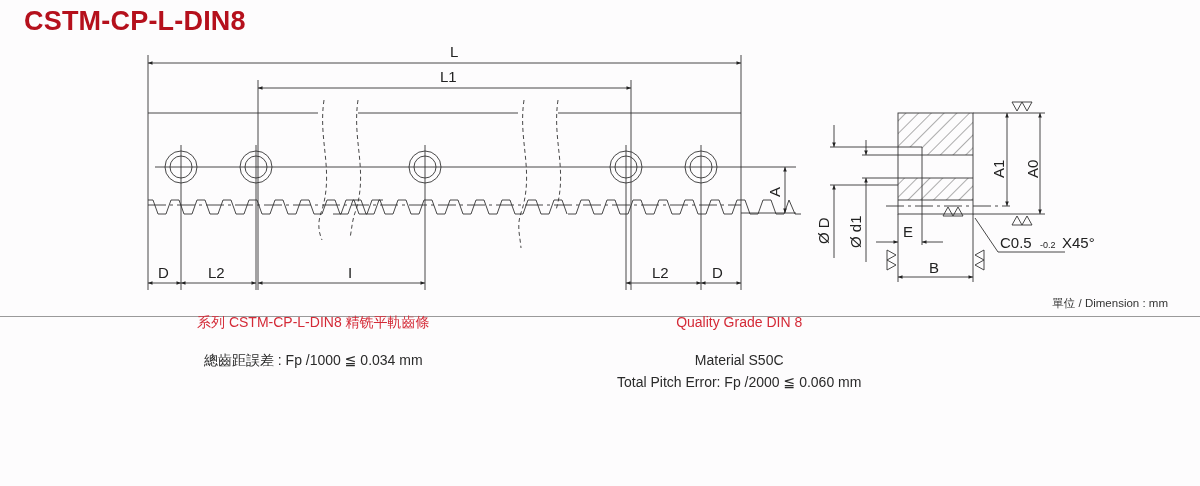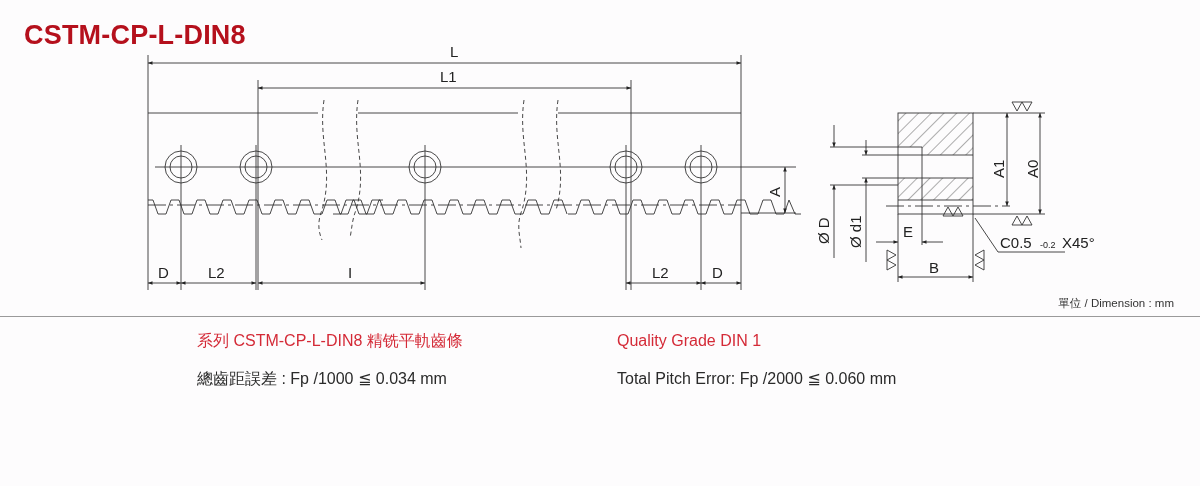--- a/index.html
+++ b/index.html
@@ -1,21 +1,21 @@
 <!DOCTYPE html>
 <html><head>
 <meta charset="utf-8">
 <style>
   html,body{margin:0;padding:0;background:#fdfcfd;}
   body{width:1200px;height:486px;position:relative;overflow:hidden;font-family:"Liberation Sans","DejaVu Sans",sans-serif;}
-  .title{position:absolute;left:24px;top:20px;font-size:27px;font-weight:bold;color:#b5101c;letter-spacing:0.2px;}
+  .title{position:absolute;left:24px;top:6px;font-size:27px;font-weight:bold;color:#b5101c;letter-spacing:0.2px;}
   svg.drawing{position:absolute;left:0;top:0;}
-  .unit{position:absolute;right:26px;top:296px;font-size:11.5px;color:#333;}
+  .unit{position:absolute;right:32px;top:296px;font-size:11.5px;color:#333;}
   .divider{position:absolute;left:0;top:316px;width:1200px;height:1px;background:#9a9a9a;}
-  .col{position:absolute;top:330px;font-size:16px;line-height:22px;}
+  .col{position:absolute;top:311px;font-size:14px;line-height:22px;text-align:center;}
   .col .red{color:#d42a37;}
   .col .black{color:#2a2a2a;}
   .col .gap{height:16px;}
   .col-zh{left:197px;}
   .col-en{left:617px;}
   .dim text{font-family:"Liberation Sans","DejaVu Sans",sans-serif;fill:#222;}
 </style>
 </head>
 <body>
 
@@ -156,16 +156,17 @@
 <div class="unit">單位 / Dimension : mm</div>
 <div class="divider"></div>
 
 <div class="col col-zh">
   <div class="red">系列 CSTM-CP-L-DIN8 精铣平軌齒條</div>
   <div class="gap"></div>
   <div class="black">總齒距誤差 : Fp /1000 ≦ 0.034 mm</div>
 </div>
 
 <div class="col col-en">
-  <div class="red">Quality Grade DIN 1</div>
+  <div class="red">Quality Grade DIN 8</div>
   <div class="gap"></div>
+  <div class="black">Material S50C</div>
   <div class="black">Total Pitch Error: Fp /2000 ≦ 0.060 mm</div>
 </div>
 
 </body></html>

